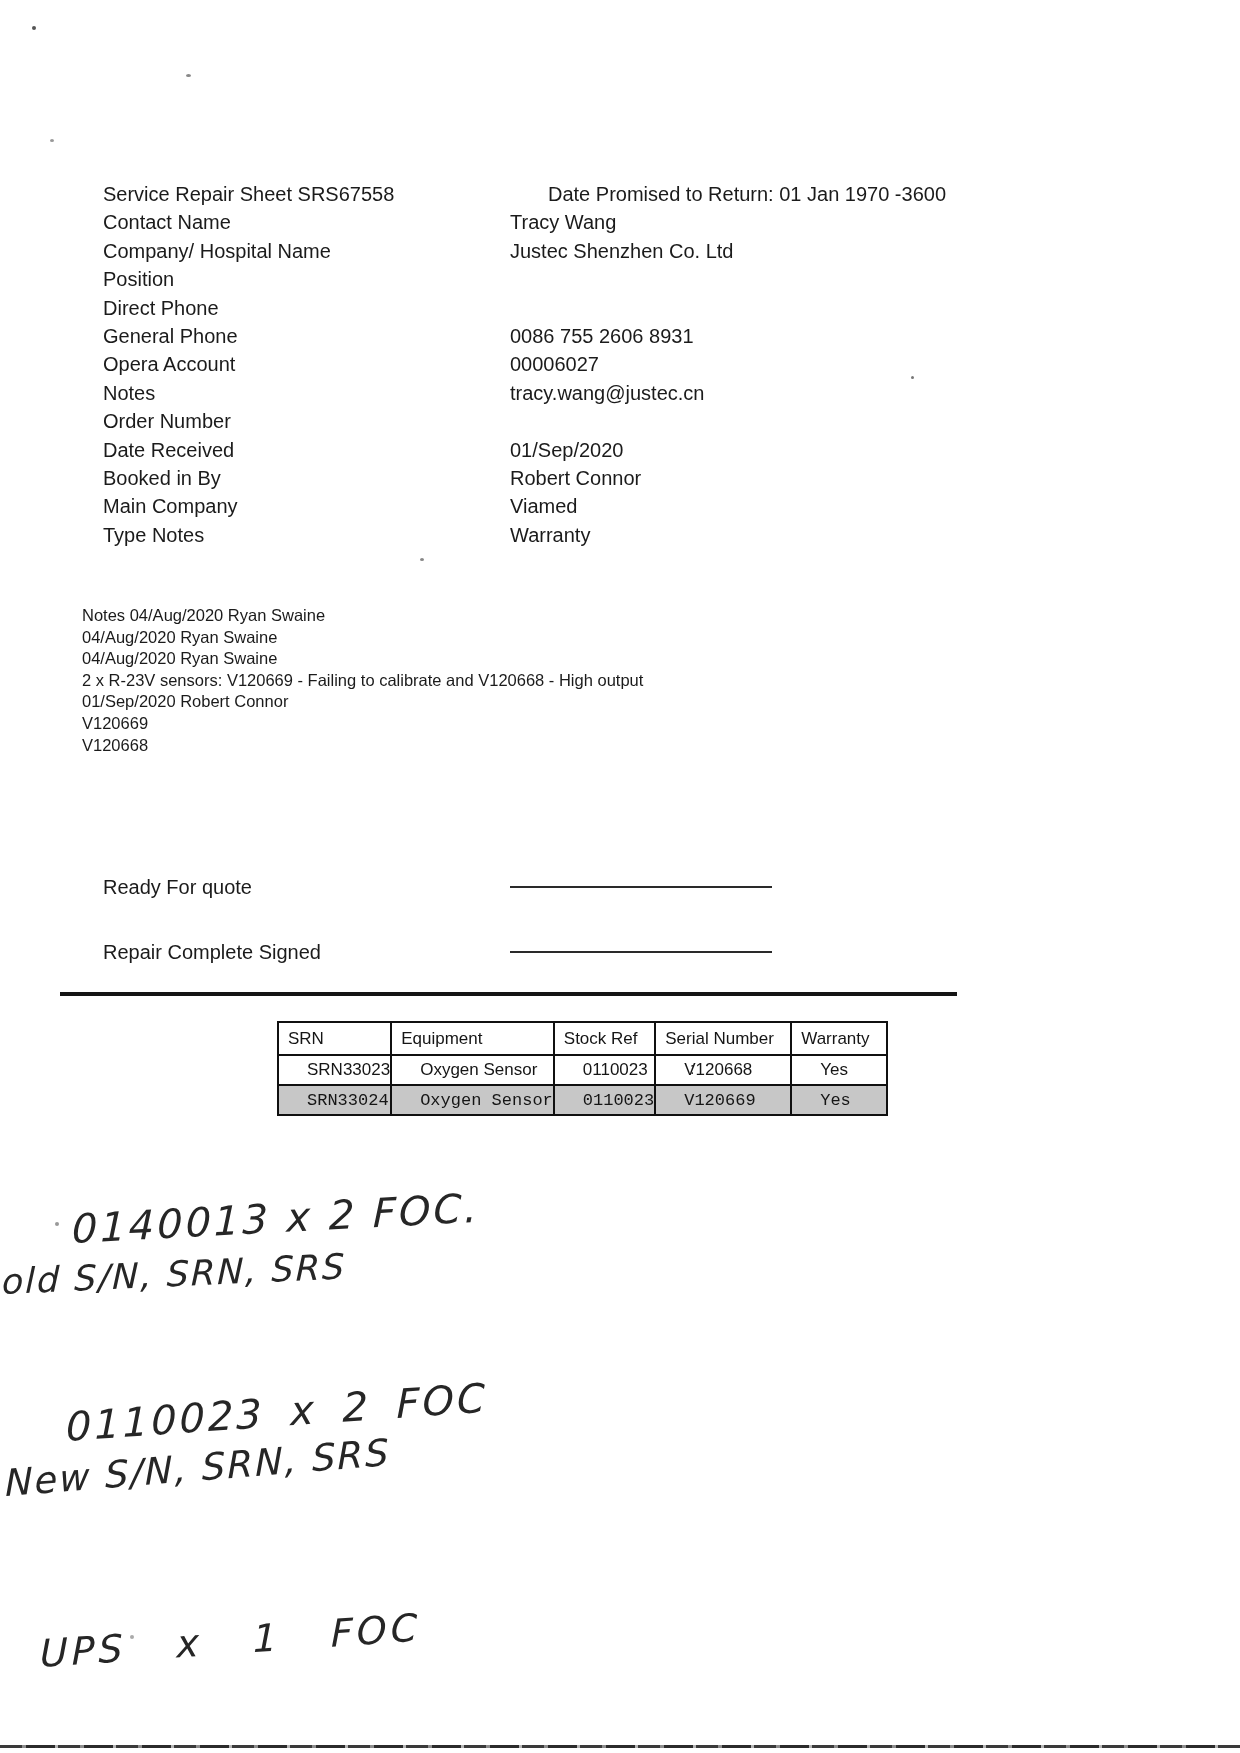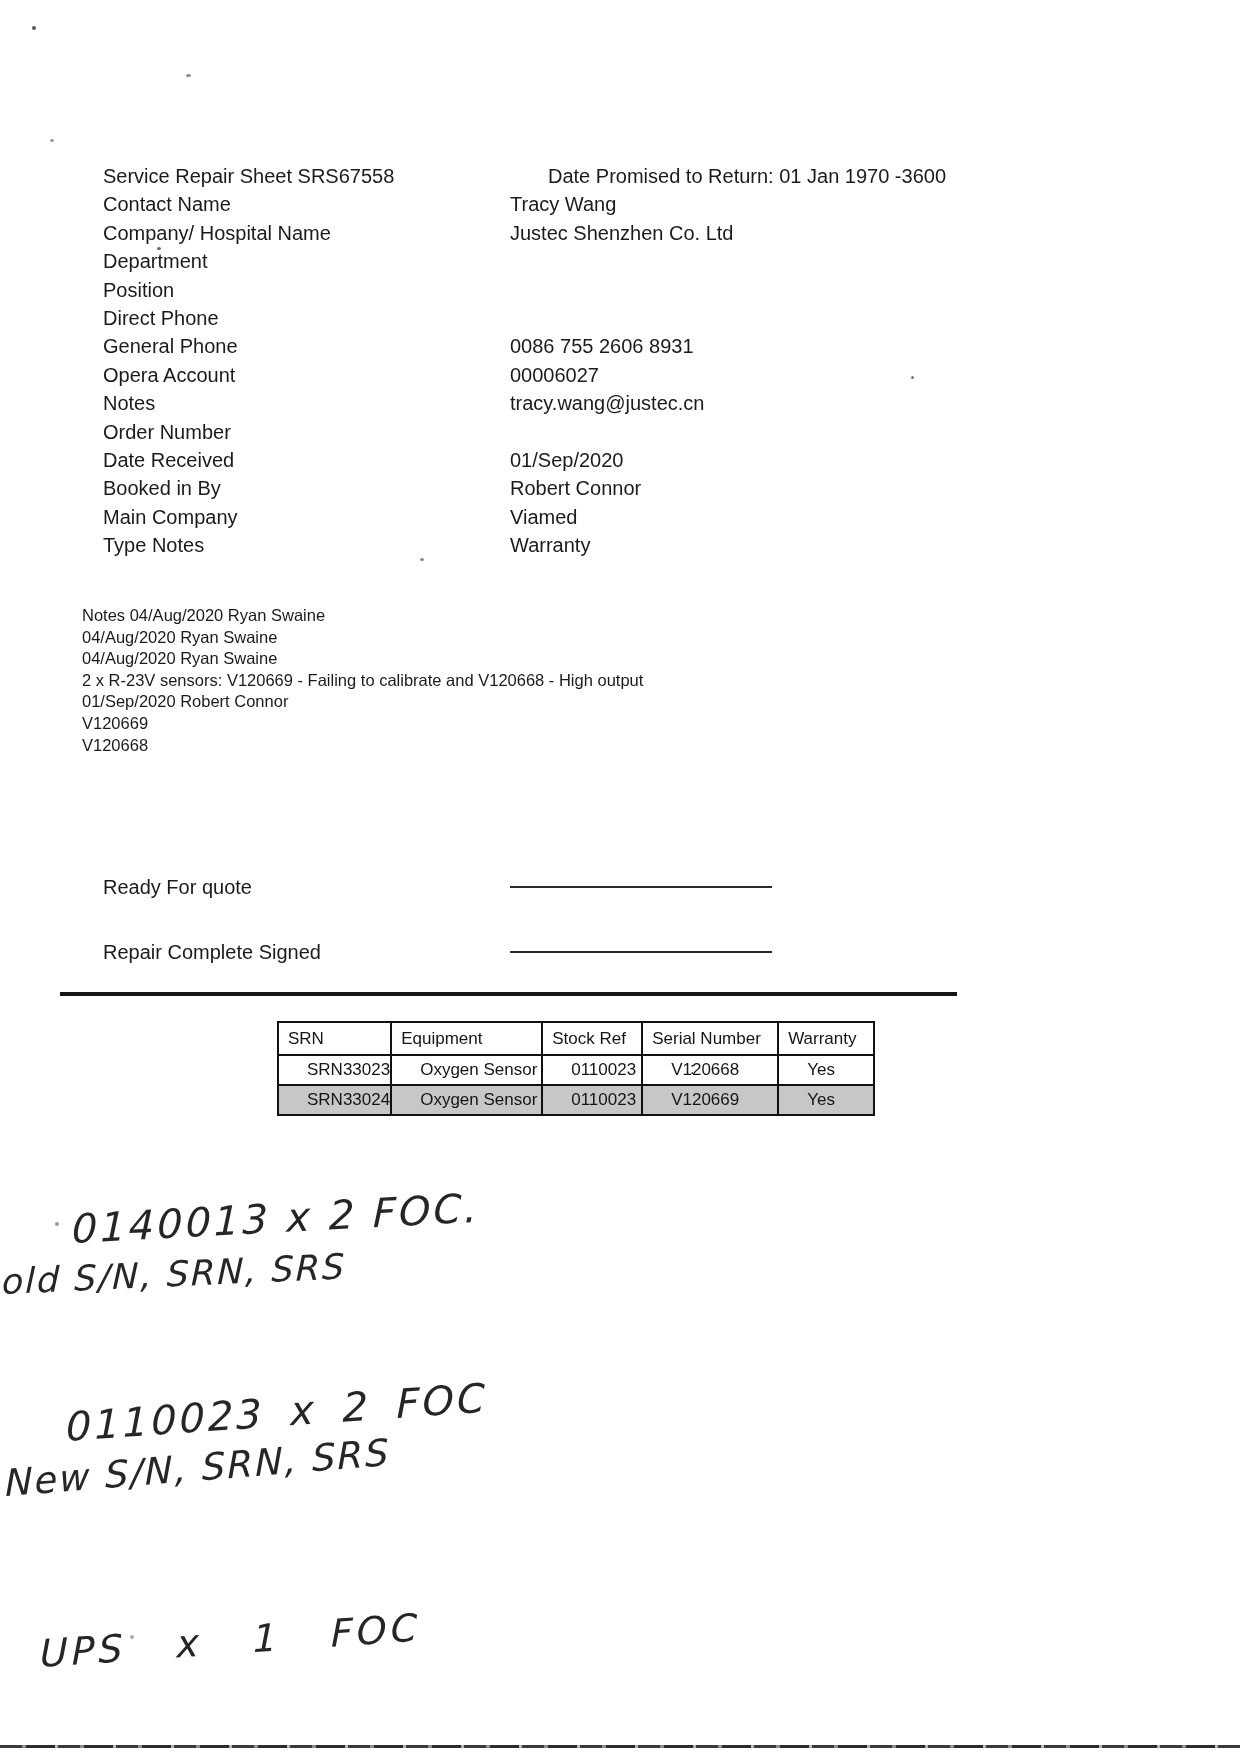--- a/index.html
+++ b/index.html
@@ -5,21 +5,21 @@
   html,body{margin:0;padding:0;background:#e8e8e8;}
   #page{
     position:relative;
     width:1240px;height:1753px;
     background:#ffffff;
     overflow:hidden;
     font-family:"Liberation Sans","DejaVu Sans",sans-serif;
     color:#1b1b1b;
   }
   
-  #header-fields{position:absolute;left:0;top:165px;width:1076px;}
+  #header-fields{position:absolute;left:0;top:183px;width:1076px;}
   .hrow{position:relative;height:28.4px;}
   .hlabel{position:absolute;left:103px;top:0;font-size:20px;white-space:nowrap;}
   .hvalue{position:absolute;left:510px;top:0;font-size:20px;white-space:nowrap;}
   .hvalue.indent{padding-left:38px;text-align:center;}
   
   #notes{position:absolute;left:82px;top:605px;font-size:16.5px;line-height:21.6px;}
   .note-line{white-space:nowrap;}
   
   .signoff-label{position:absolute;left:103px;font-size:20px;white-space:nowrap;}
   .sigline{position:absolute;left:510px;width:262px;height:0;border-bottom:2px solid #2a2a2a;}
@@ -30,21 +30,21 @@
     border-collapse:collapse;table-layout:fixed;
     font-size:17px;color:#151515;
   }
   #parts-table th,#parts-table td{
     border:2.5px solid #101010;
     padding:0 0 0 9px;text-align:left;font-weight:normal;
     white-space:nowrap;overflow:hidden;
   }
   #parts-table th{height:31px;}
   #parts-table td{height:28px;padding-left:28px;}
-  #parts-table tr.shaded td{background:#c7c7c7;}
+  #parts-table tr.shaded td{background:#c7c7c7;font-family:Liberation Mono, monospace;}
   
   .hand{
     position:absolute;
     font-family:"DejaVu Sans",sans-serif;
     font-style:italic;
     color:#262626;
     white-space:nowrap;
     transform-origin:left center;
   }
   #hand-1{left:72px;top:1206px;font-size:40px;letter-spacing:3px;transform:rotate(-3deg) skewX(-4deg);}
@@ -74,24 +74,20 @@
       <span class="hlabel">Service Repair Sheet SRS67558</span>
       <span class="hvalue indent">Date Promised to Return: 01 Jan 1970 -3600</span>
     </div>
     <div class="hrow">
       <span class="hlabel">Contact Name</span>
       <span class="hvalue">Tracy Wang</span>
     </div>
     <div class="hrow">
       <span class="hlabel">Company/ Hospital Name</span>
       <span class="hvalue">Justec Shenzhen Co. Ltd</span>
-    </div>
-    <div class="hrow">
-      <span class="hlabel">Department</span>
-      <span class="hvalue"></span>
     </div>
     <div class="hrow">
       <span class="hlabel">Position</span>
       <span class="hvalue"></span>
     </div>
     <div class="hrow">
       <span class="hlabel">Direct Phone</span>
       <span class="hvalue"></span>
     </div>
     <div class="hrow">

